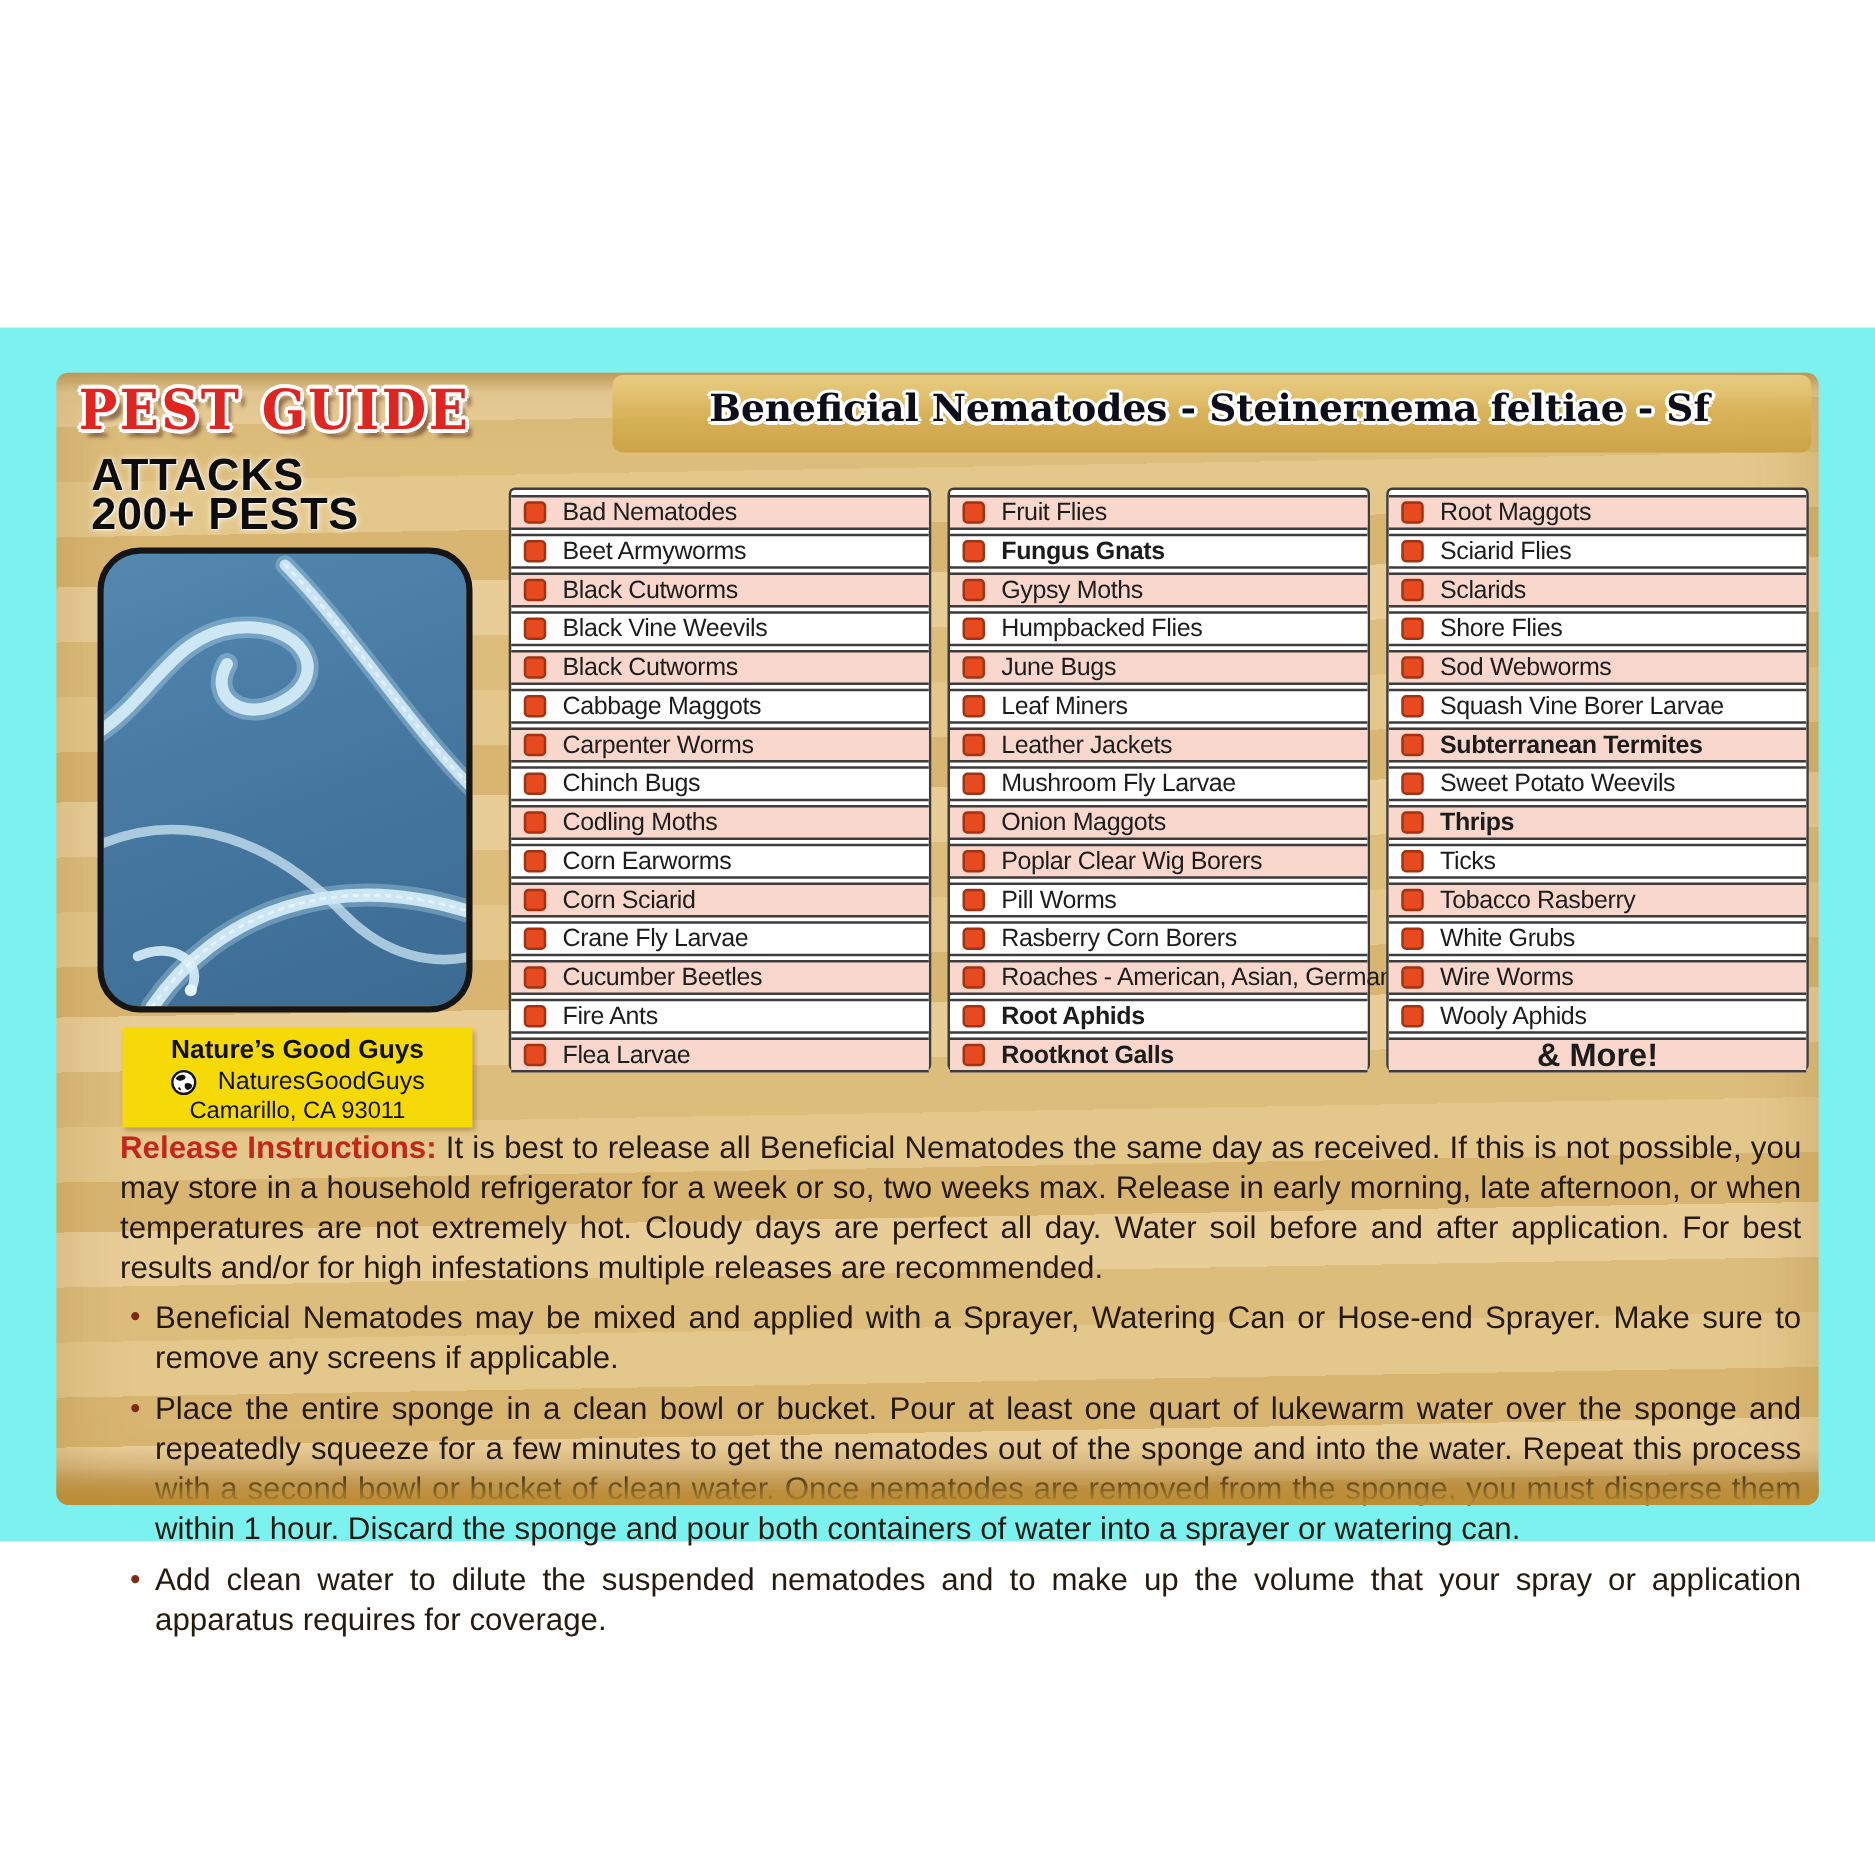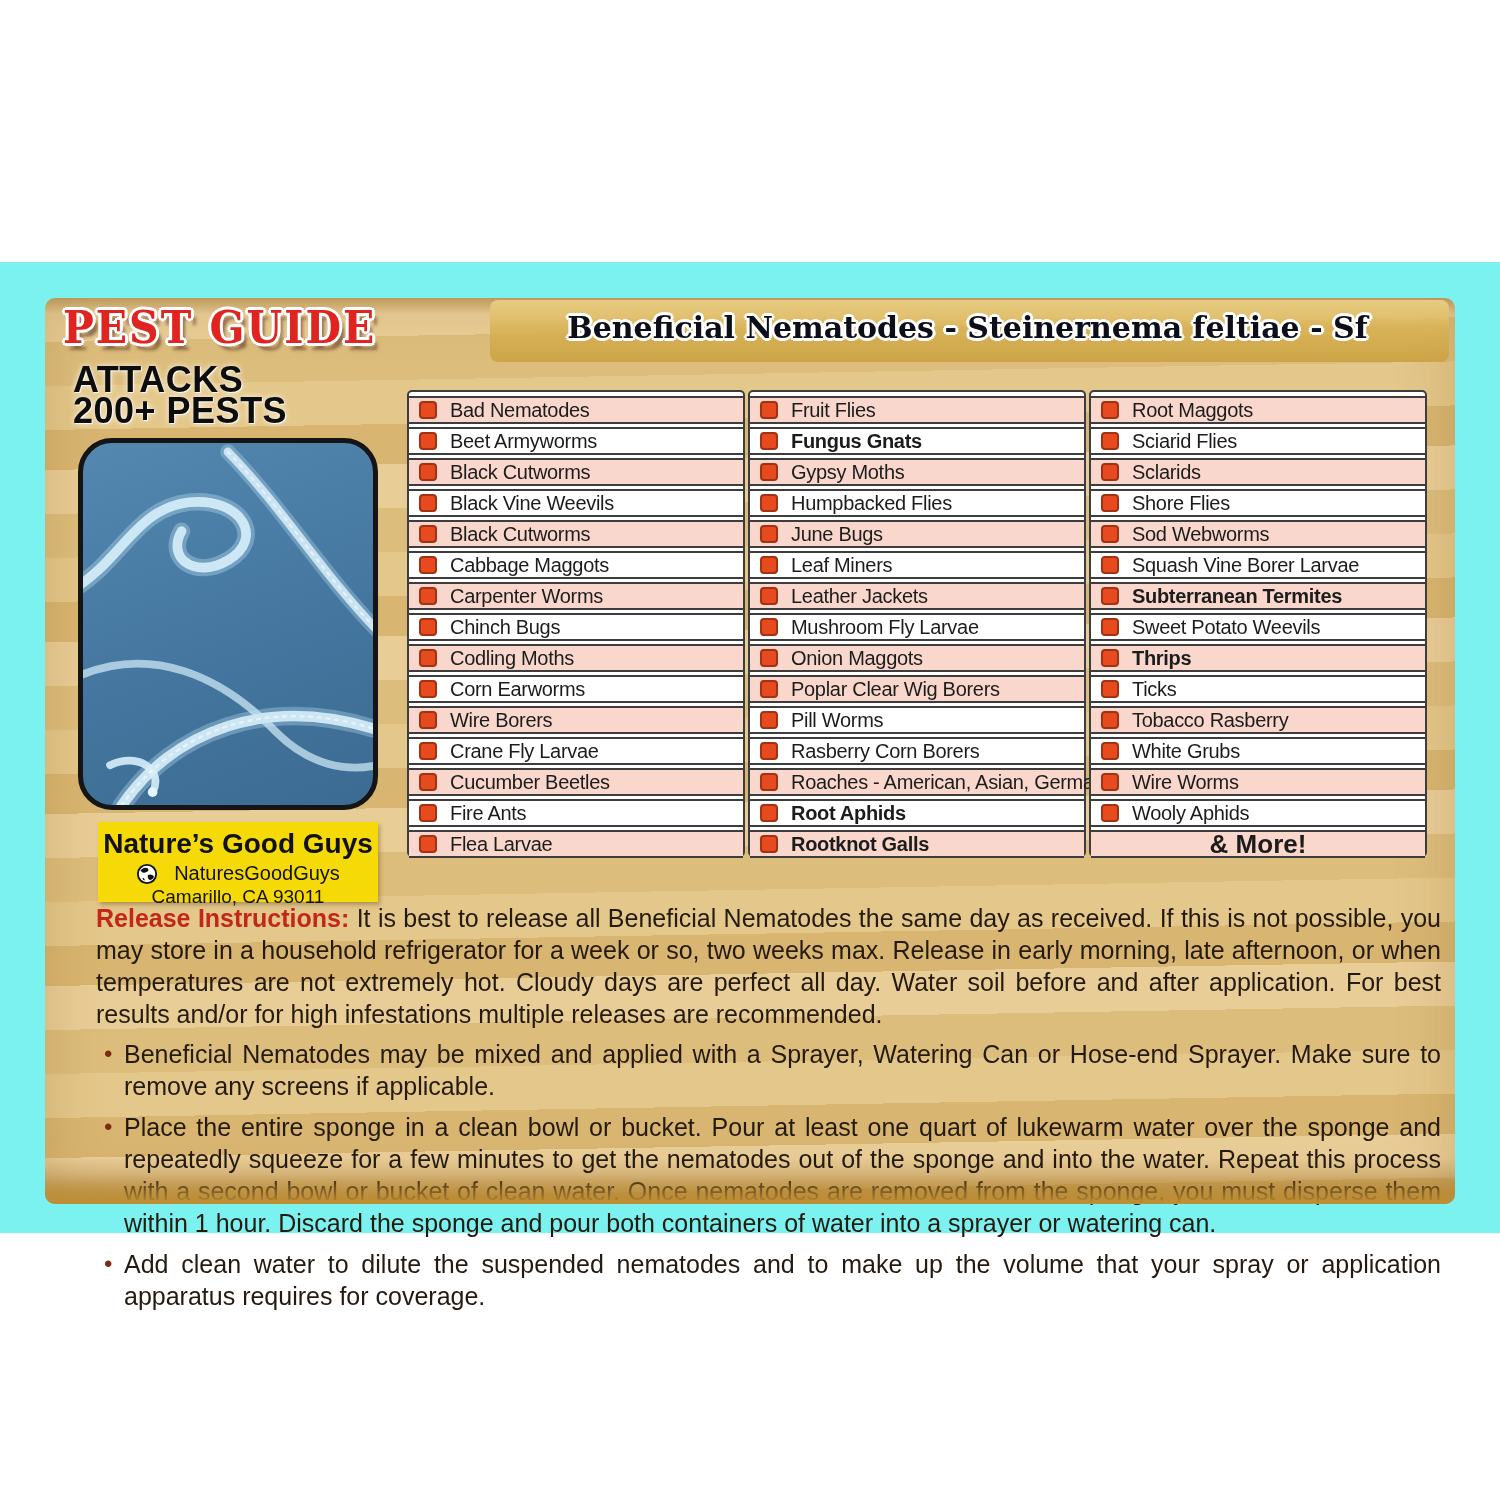--- a/index.html
+++ b/index.html
@@ -38,26 +38,26 @@
         text-shadow:0 0 6px rgba(255,255,255,.9),1px 1px 0 rgba(255,255,255,.8);}
 
   .photo{position:absolute;left:33px;top:140px;width:300px;height:372px;box-sizing:border-box;
         border:5px solid #151515;border-radius:34px;overflow:hidden;
         background:linear-gradient(160deg,#5488b1 0%,#44769f 55%,#3c6b92 100%);}
   .photo svg{display:block;width:100%;height:100%;}
 
   .company{position:absolute;left:53px;top:524px;width:280px;height:80px;background:#f6da08;
         text-align:center;color:#111;padding-top:6px;box-sizing:border-box;
         box-shadow:2px 3px 4px rgba(90,60,10,.35);}
-  .company .c1{font-weight:bold;font-size:28px;}
+  .company .c1{font-weight:bold;font-size:21px;}
   .company .c2{font-size:20px;margin-top:2px;display:flex;align-items:center;justify-content:center;gap:16px;}
   .company .c3{font-size:19px;margin-top:1px;}
 
   
-  .cols{position:absolute;left:352px;top:92px;display:flex;gap:3px;padding-left:10px;}
+  .cols{position:absolute;left:352px;top:92px;display:flex;gap:13px;padding-left:10px;}
   .pcol{width:338px;box-sizing:border-box;border:2px solid #3d3d3d;border-radius:5px;
         background:#ffffff;padding:1px 0;height:467px;}
   .prow{height:24px;margin:3px 0;border-top:2px solid #3d3d3d;border-bottom:2px solid #3d3d3d;
         display:flex;align-items:center;background:#ffffff;}
   .prow.pink{background:#f9d7cc;}
   .bullet{width:14px;height:14px;background:#e64a1e;border:2px solid #a23312;border-radius:4px;
         margin:0 13px 0 10px;flex:0 0 auto;}
   .plabel{font-size:20px;color:#1c1c1c;letter-spacing:-.3px;white-space:nowrap;}
   .plabel.bold{font-weight:bold;}
   .prow.more{justify-content:center;}
@@ -158,21 +158,21 @@
           <div class="prow pink">
             <span class="bullet"></span>
             <span class="plabel">Codling Moths</span>
           </div>
           <div class="prow">
             <span class="bullet"></span>
             <span class="plabel">Corn Earworms</span>
           </div>
           <div class="prow pink">
             <span class="bullet"></span>
-            <span class="plabel">Wire Borers</span>
+            <span class="plabel">Corn Sciarid</span>
           </div>
           <div class="prow">
             <span class="bullet"></span>
             <span class="plabel">Crane Fly Larvae</span>
           </div>
           <div class="prow pink">
             <span class="bullet"></span>
             <span class="plabel">Cucumber Beetles</span>
           </div>
           <div class="prow">

